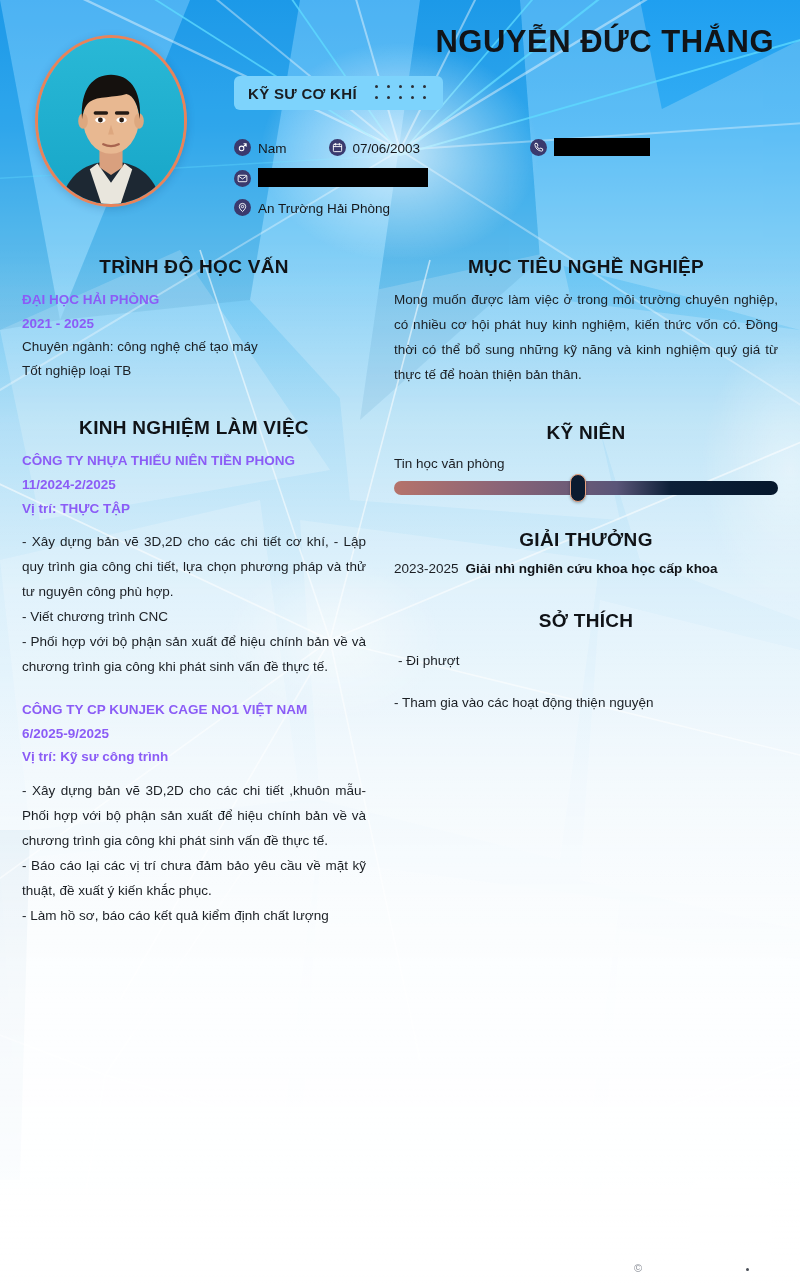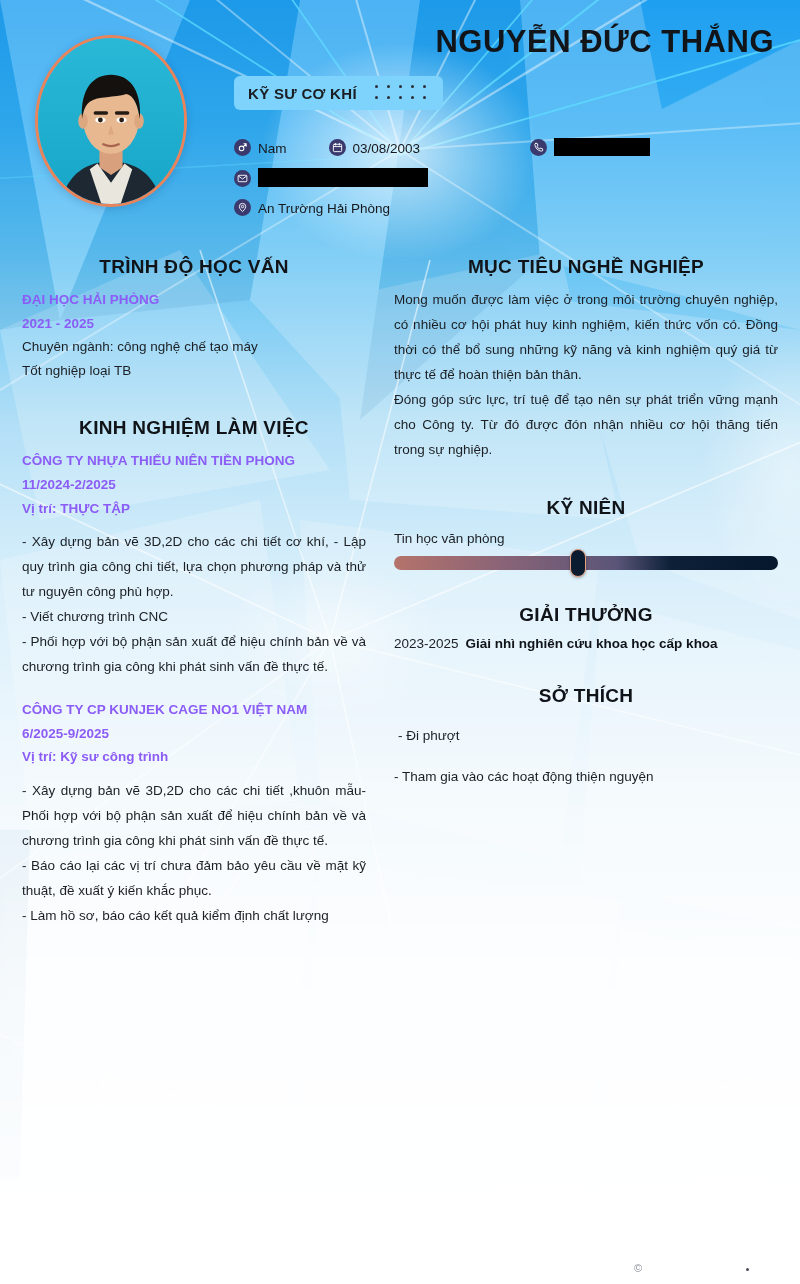--- a/index.html
+++ b/index.html
@@ -311,21 +311,21 @@
           <span class="ctext">Nam</span>
         </span>
 
         <span class="citem">
           <span class="cicon">
             <svg viewBox="0 0 24 24" fill="none" stroke="currentColor" stroke-width="2" stroke-linecap="round">
               <rect x="3" y="5" width="18" height="16" rx="2"></rect>
                 <path d="M3 10h18M8 3v4M16 3v4"></path>
             </svg>
           </span>
-          <span class="ctext">03/08/2003</span>
+          <span class="ctext">07/06/2003</span>
         </span>
 
         <span class="citem" style="margin-left:110px">
           <span class="cicon">
             <svg viewBox="0 0 24 24" fill="none" stroke="currentColor" stroke-width="2" stroke-linecap="round">
               <path d="M6 3h3l2 5-2.5 1.5a12 12 0 006 6L16 13l5 2v3a2 2 0 01-2 2A16 16 0 014 5a2 2 0 012-2z"></path>
             </svg>
           </span>
           <span class="redacted phone"></span>
         </span>
@@ -392,21 +392,20 @@
         <div class="para">- Xây dựng bản vẽ 3D,2D cho các chi tiết ,khuôn mẫu- Phối hợp với bộ phận sản xuất để hiệu chính bản về và chương trình gia công khi phát sinh vấn đề thực tế.</div>
         <div class="para">- Báo cáo lại các vị trí chưa đảm bảo yêu cầu về mặt kỹ thuật, đề xuất ý kiến khắc phục.</div>
         <div class="para">- Làm hồ sơ, báo cáo kết quả kiểm định chất lượng</div>
       </div>
     </div>
 
     <div class="col-right">
 
       <div class="sec-title">MỤC TIÊU NGHỀ NGHIỆP</div>
       <div class="para"> Mong muốn được làm việc ở trong môi trường chuyên nghiệp, có nhiều cơ hội phát huy kinh nghiệm, kiến thức vốn có. Đồng thời có thể bổ sung những kỹ năng và kinh nghiệm quý giá từ thực tế để hoàn thiện bản thân.</div>
-      <div class="para">Đóng góp sức lực, trí tuệ để tạo nên sự phát triển vững mạnh cho Công ty. Từ đó được đón nhận nhiều cơ hội thăng tiến trong sự nghiệp.</div>
 
       <div class="gap-md"></div>
 
       <div class="sec-title">KỸ NIÊN</div>
 
 
       <div class="skill">
         <div class="skill-name">Tin học văn phòng</div>
         <div class="bar">
           <div class="knob" style="left: 48%;"></div>

